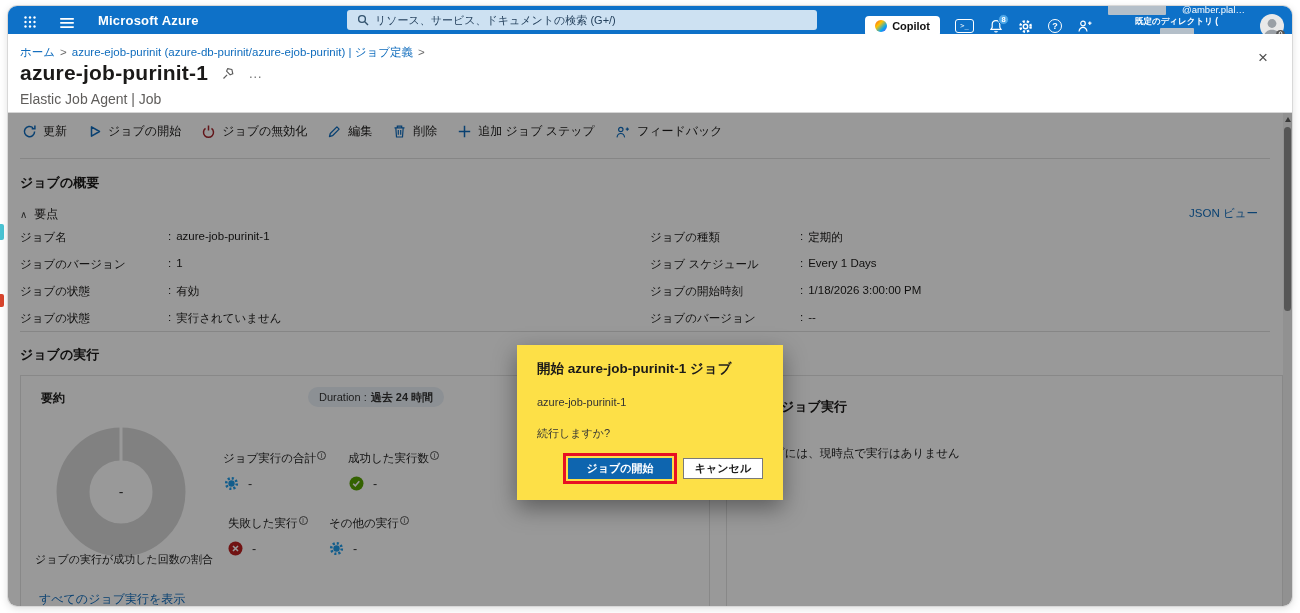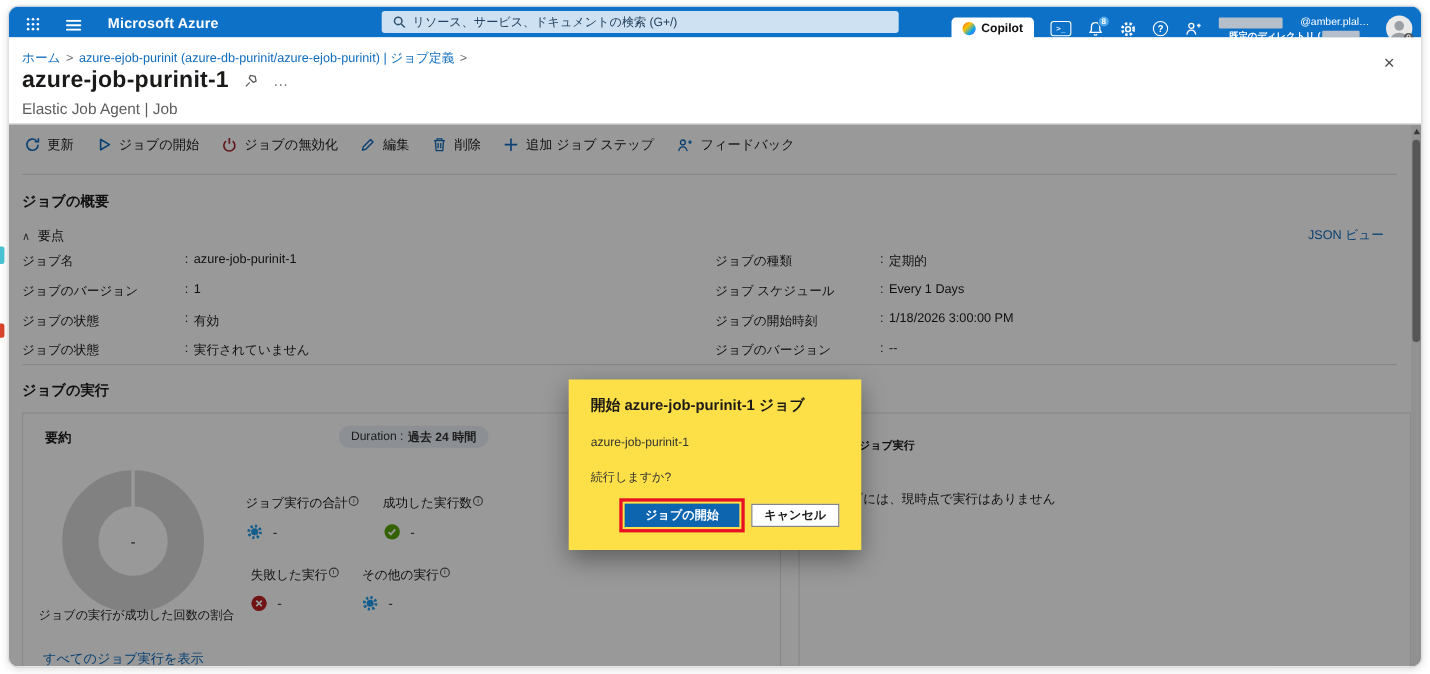--- a/index.html
+++ b/index.html
@@ -31,21 +31,21 @@
   .shell { width:19px; height:14px; border:1.3px solid #fff; border-radius:3px; }
   .shelltxt { font-family:"DejaVu Sans Mono",monospace; font-size:7px; color:#fff; line-height:1; }
   .bell { position:relative; }
   .badge { position:absolute; top:-5px; right:-6px; width:11px; height:11px; border-radius:50%;
            background:#4fa8e8; border:1px solid #0e71c8; color:#fff; font-size:7.5px; font-weight:bold;
            display:flex; align-items:center; justify-content:center; }
   .helpq { width:14px; height:14px; border:1.3px solid #fff; border-radius:50%;
            color:#fff; font-size:9px; font-weight:bold; }
   .account { color:#fff; text-align:right; line-height:1.25; cursor:pointer; }
   .acc1 { font-size:9.5px; display:flex; align-items:center; justify-content:flex-end; gap:16px; }
-  .acc2 { font-size:8.5px; font-weight:bold; display:flex; align-items:center; justify-content:flex-end; gap:1px; }
+  .acc2 { font-size:8.5px; font-weight:bold; display:flex; align-items:center; justify-content:flex-end; gap:1px;flex-direction:column; }
   .blur { display:inline-block; background:#b4bfc9; border-radius:1px; }
   .b1 { width:58px; height:10px; }
   .b2 { width:34px; height:8px; }
   .avatar { position:relative; width:24px; height:24px; border-radius:50%; background:#e9e9e9;
             display:inline-flex; align-items:flex-end; justify-content:center; overflow:visible; cursor:pointer; }
   .avatar svg { border-radius:50%; }
   .lock { position:absolute; right:-1px; bottom:-1px; width:9px; height:9px; border-radius:50%;
           background:#555; display:flex; align-items:center; justify-content:center; }
 
   
@@ -84,21 +84,21 @@
              font-size:11px; color:#333; white-space:nowrap; }
   .durpill b { margin-left:4px; }
   .donut { position:absolute; left:35px; top:51px; }
   .caption { position:absolute; left:14px; top:176px; font-size:11px; color:#222; }
   .viewall { position:absolute; left:18px; top:215px; font-size:12px; color:#0f6cbd; cursor:pointer; }
   .stat { position:absolute; }
   .statlbl { font-size:11.5px; color:#222; white-space:nowrap; }
   .info { display:inline-block; width:9px; height:9px; border:1px solid #555; border-radius:50%;
           font-size:7px; line-height:8px; text-align:center; color:#444; vertical-align:4px; margin-left:1px; }
   .statval { position:absolute; display:flex; align-items:center; gap:9px; font-size:12.5px; color:#333; }
-  .recenthead { position:absolute; left:54px; top:22px; font-size:10px; font-weight:bold; color:#1b1a19; white-space:nowrap; }
+  .recenthead { position:absolute; left:54px; top:22px; font-size:13px; font-weight:bold; color:#1b1a19; white-space:nowrap; }
   .recentempty { position:absolute; left:46px; top:70px; font-size:11.5px; color:#222; white-space:nowrap; }
 
   
   .scrollbar { position:absolute; right:0; top:0; width:9px; height:100%; background:#f2f2f2; }
   .sb-up { position:absolute; top:4px; left:1.5px; width:0; height:0;
            border-left:3px solid transparent; border-right:3px solid transparent; border-bottom:5px solid #606060; }
   .sb-thumb { position:absolute; top:14px; left:1px; width:7px; height:184px; background:#8f8f8f; border-radius:4px; }
 
   
   .dialog { position:absolute; left:509px; top:339px; width:266px; height:155px; background:#fde047;

